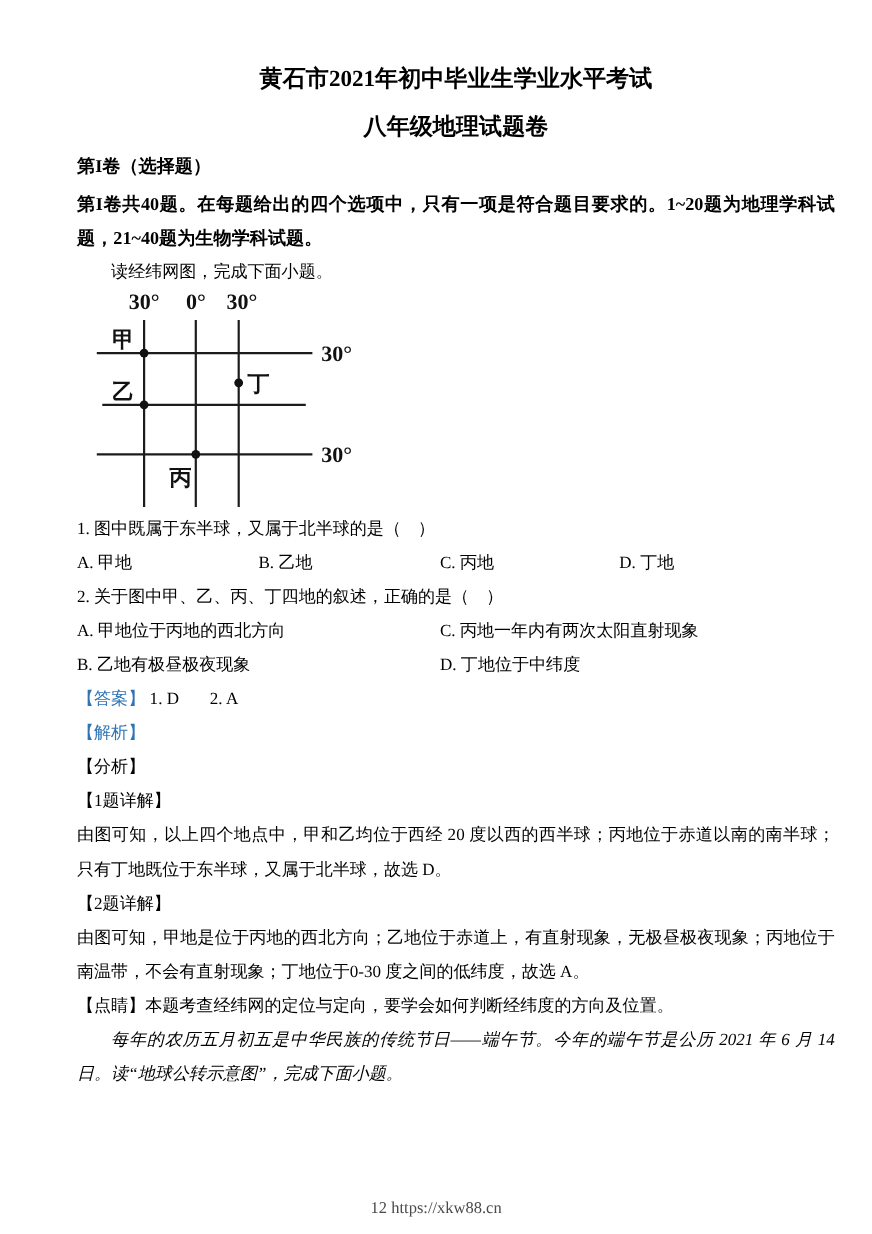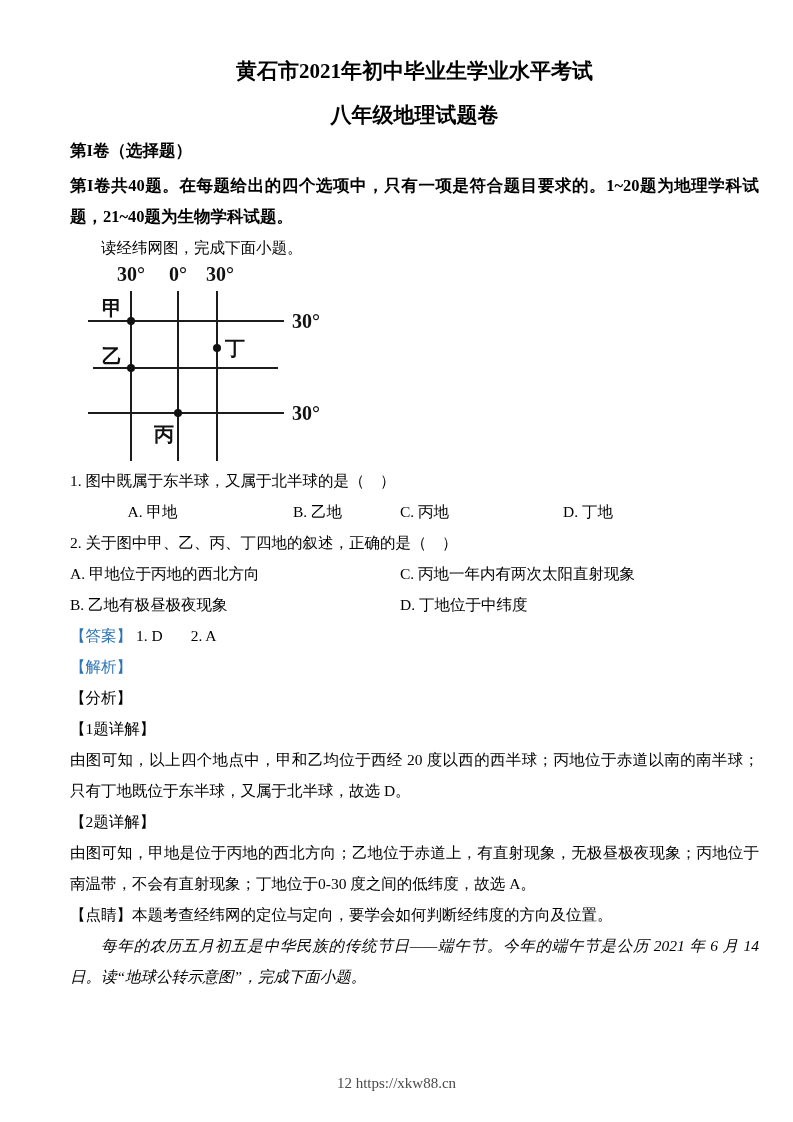--- a/index.html
+++ b/index.html
@@ -19,27 +19,27 @@
   .section-header{font-size:16.5px;font-weight:700;text-align:left;margin-top:10px;line-height:22px;}
   .intro{font-size:16.5px;font-weight:700;line-height:31px;margin:8px 0 0 0;text-align:justify;}
   .line,.para{line-height:31px;margin:0;}
   .para{text-align:justify;}
   .indent{text-indent:2em;}
   .italic{font-style:italic;}
   .blue{color:#2e74b5;}
   .figure{display:block;margin:0 0 0 16px;}
   .fig-label text{font-size:20px;font-weight:600;font-family:"Liberation Serif","DejaVu Serif",serif;}
   .options-4{display:flex;line-height:31px;}
-  .options-4 .o1,.options-4 .o2{width:165px;text-align:center;}
+  .options-4 .o1,.options-4 .o2{width:165px;}
   .options-4 .o3{width:163px;}
   .options-4 .o4{flex:1;}
   .options-2{display:grid;grid-template-columns:330px 1fr;line-height:31px;}
   .answer-line .ans-gap{margin-left:4px;margin-right:28px;}
   .footer{
-    position:absolute;left:0;right:0;bottom:30px;
+    position:absolute;left:0;right:0;bottom:14px;
     text-align:center;color:#4a4a4a;font-size:15px;line-height:18px;
   }
 </style>
 </head>
 <body>
 
 <div class="page">
 
   <h1 class="title">黄石市2021年初中毕业生学业水平考试</h1>
   <h2 class="subtitle">八年级地理试题卷</h2>

